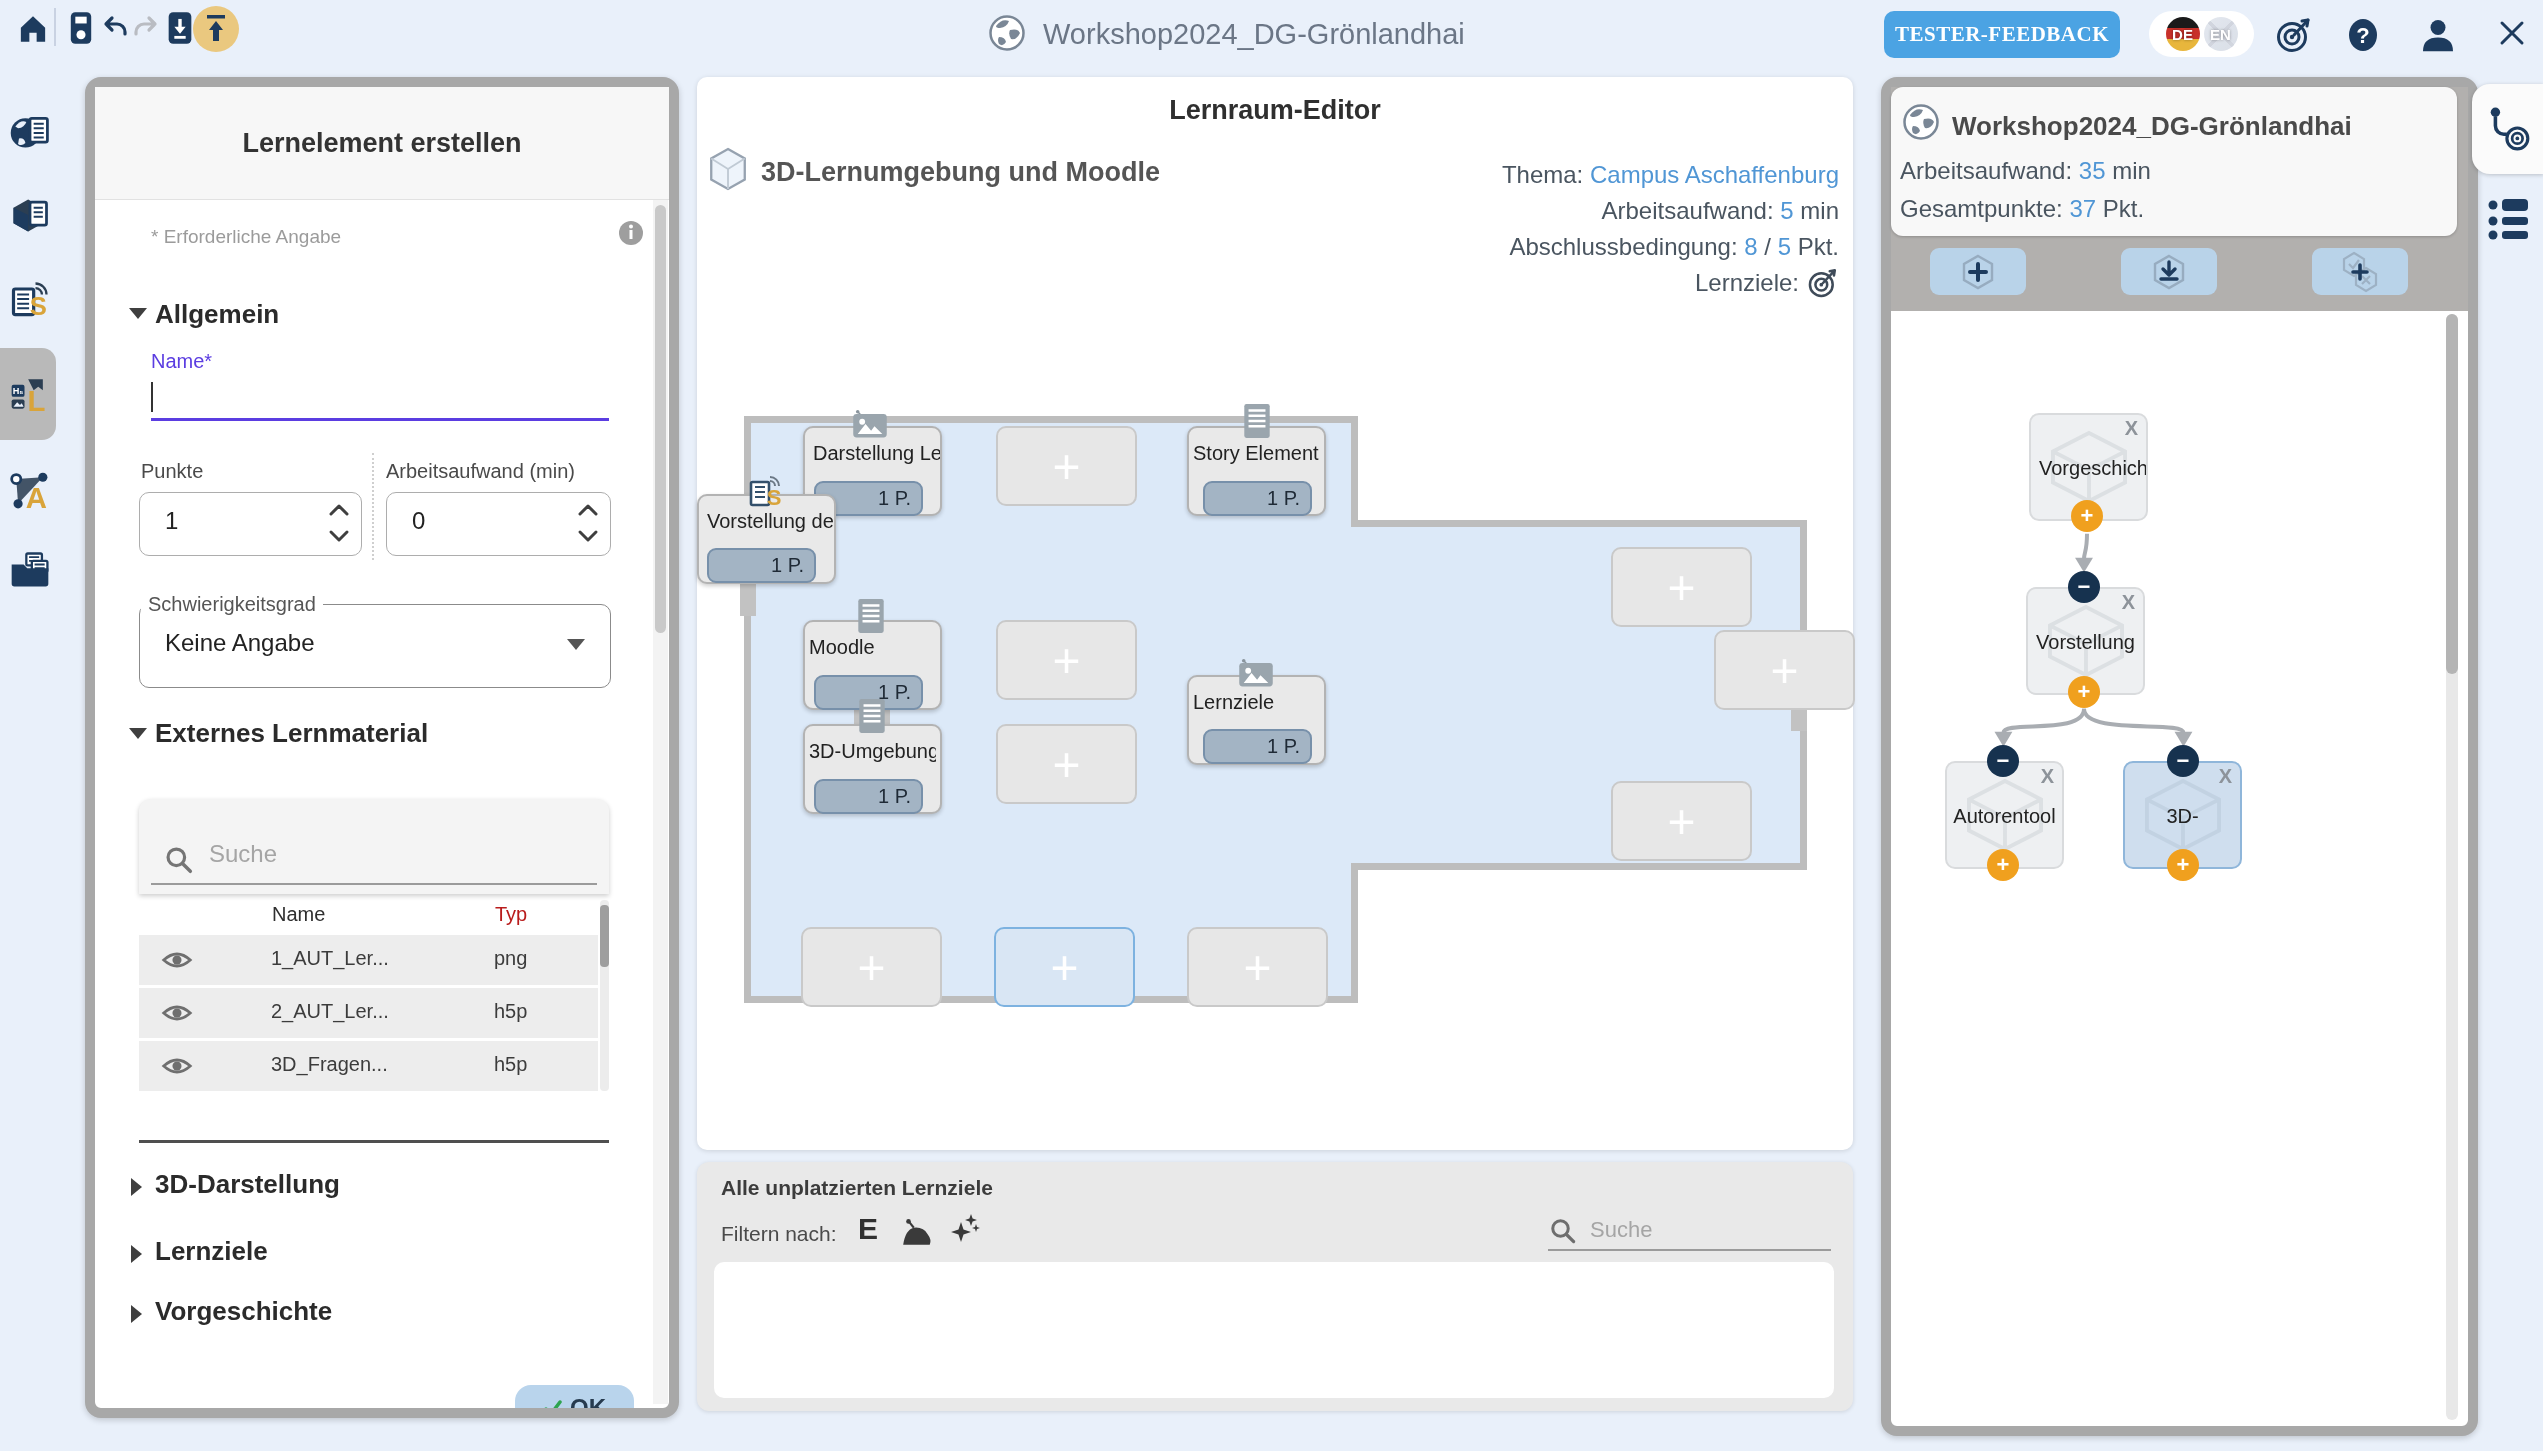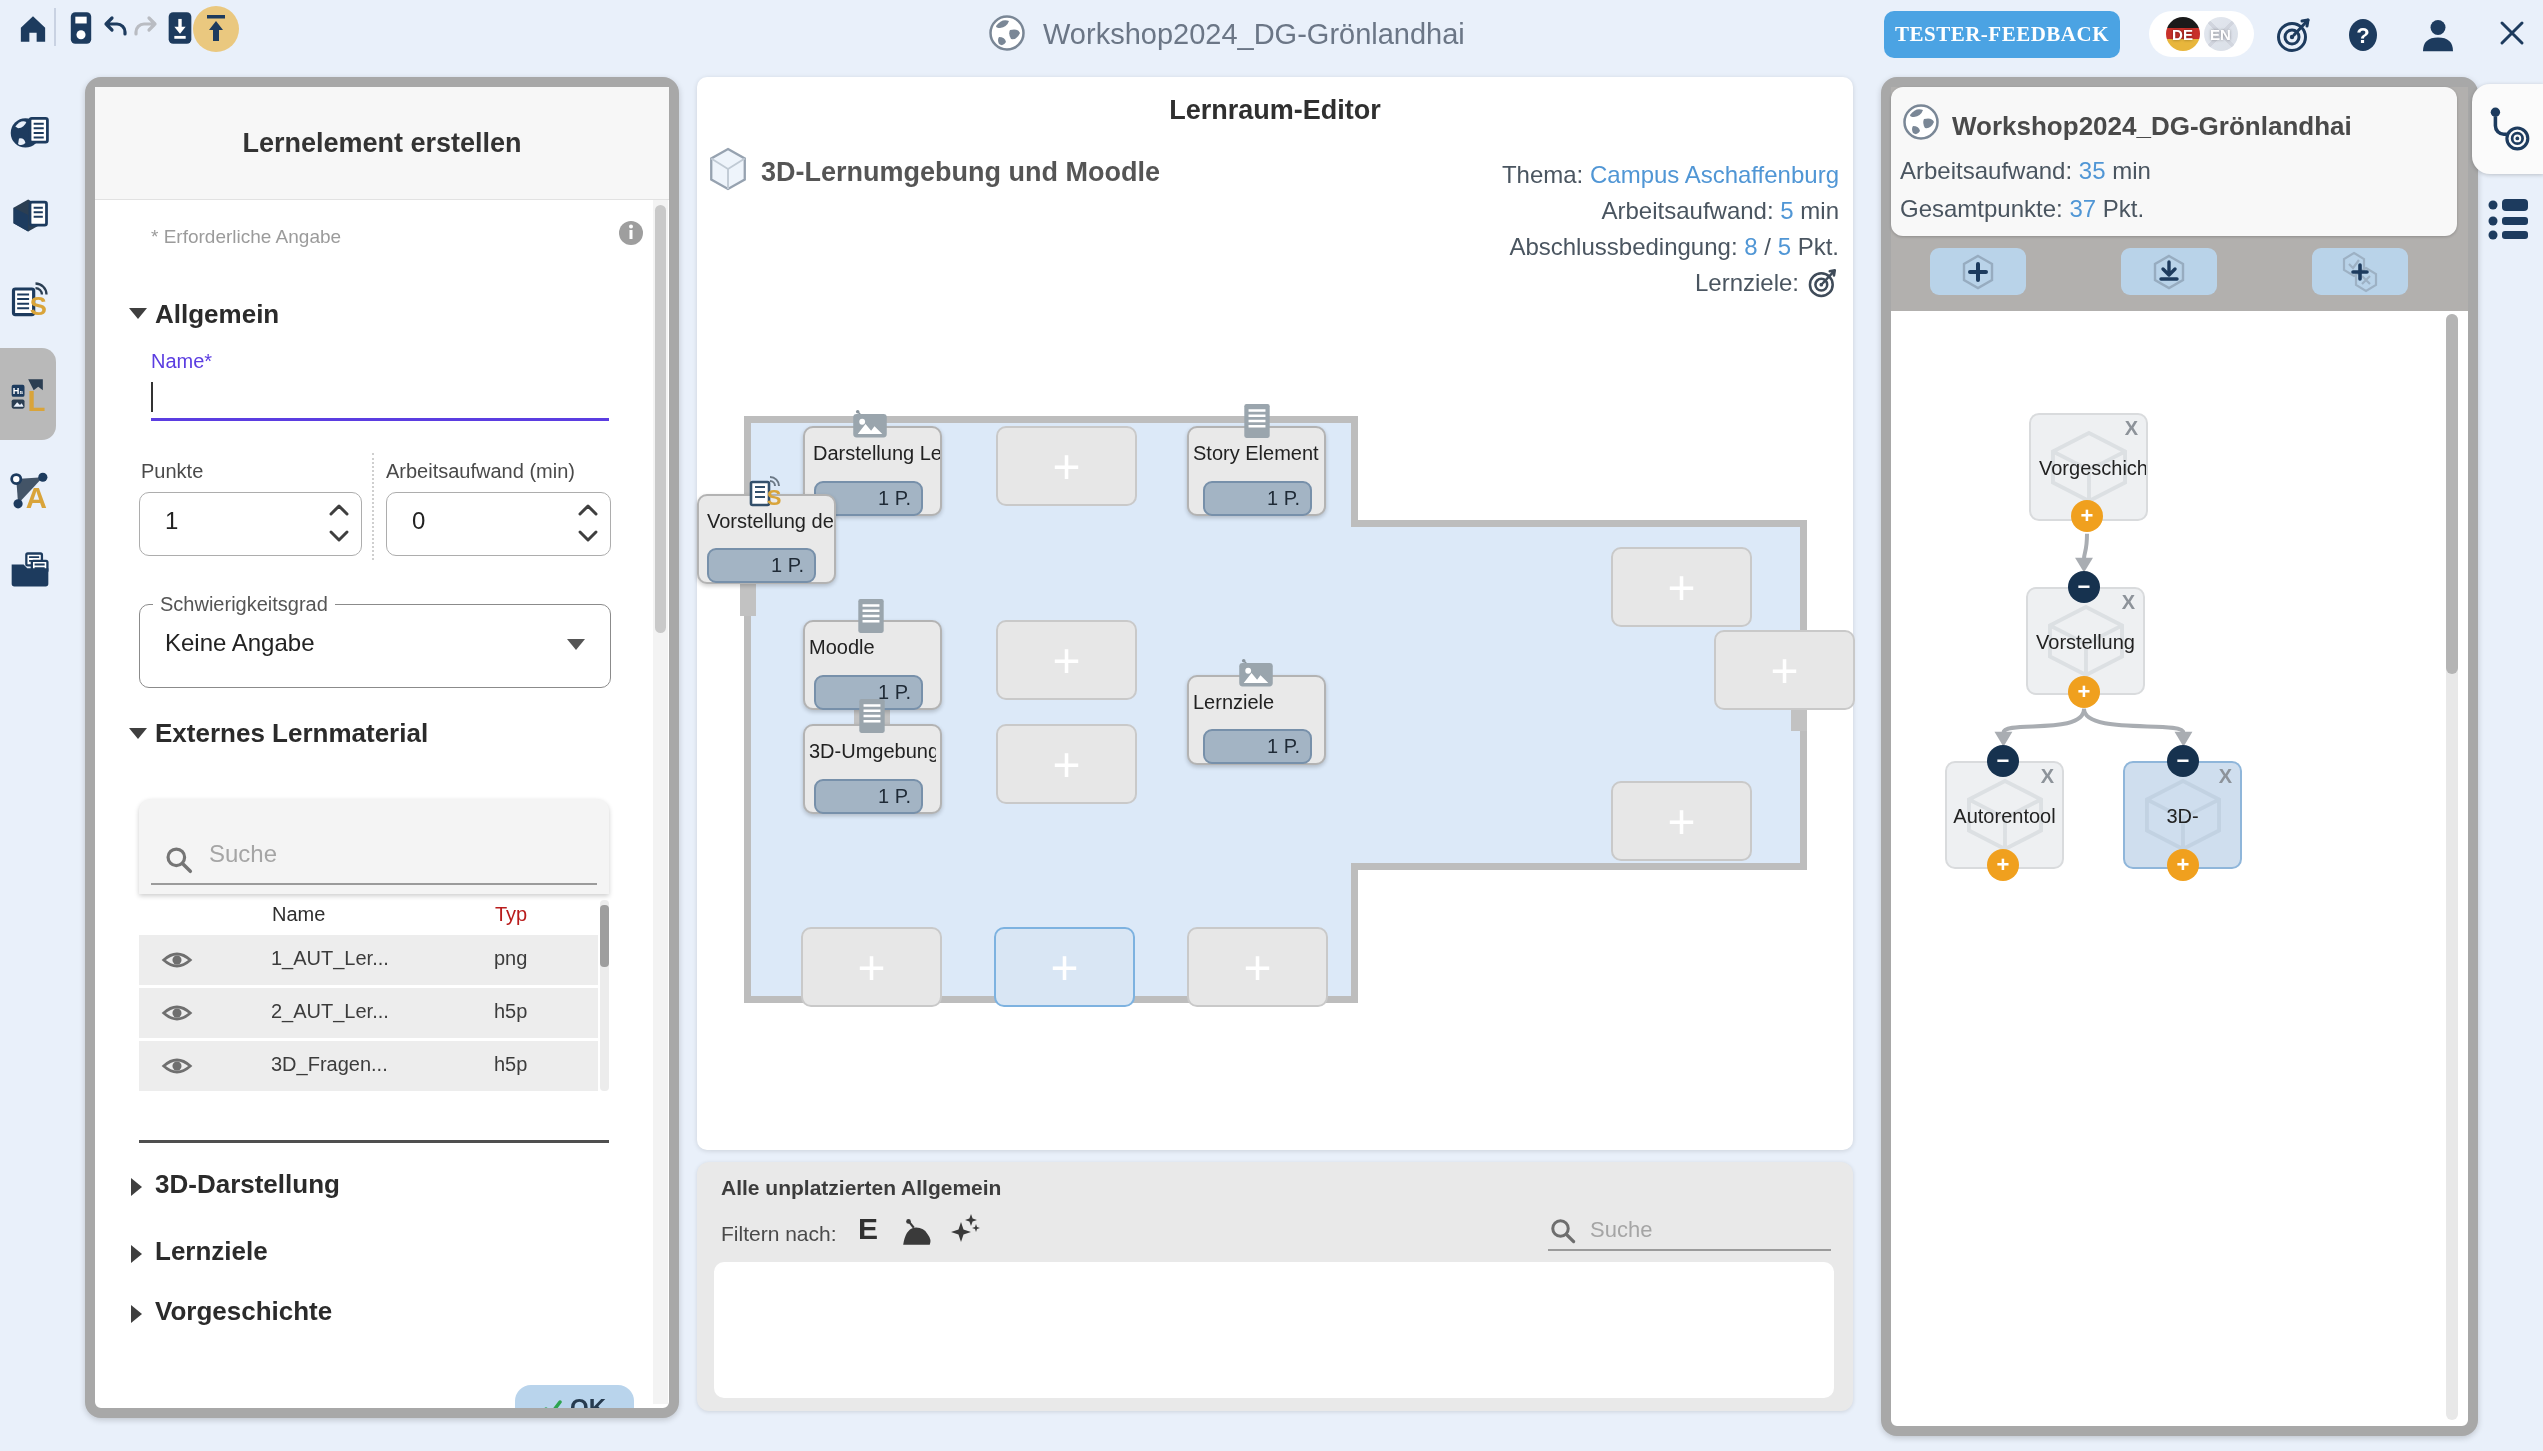--- a/index.html
+++ b/index.html
@@ -264,21 +264,21 @@
   <div class="num-box" style="left:386px;top:492px;width:223px;height:62px;"></div>
   <div class="num-val" style="left:412px;top:507px;">0</div>
   <div class="abs" style="left:575px;top:498px;">
     <svg width="26" height="50" viewBox="0 0 26 50">
         <path d="M5 16 L13 8 L21 16" stroke="#3f3f3f" stroke-width="3" fill="none" stroke-linecap="round" stroke-linejoin="round"></path>
         <path d="M5 34 L13 42 L21 34" stroke="#3f3f3f" stroke-width="3" fill="none" stroke-linecap="round" stroke-linejoin="round"></path>
       </svg>
   </div>
 
   <div class="select-box" style="left:139px;top:604px;width:470px;height:82px;"></div>
-  <div class="select-label" style="left:153px;top:593px;">Schwierigkeitsgrad</div>
+  <div class="select-label" style="left:141px;top:593px;">Schwierigkeitsgrad</div>
   <div class="abs" style="left:165px;top:629px;font-size:24px;color:#222;">Keine Angabe</div>
   <div class="abs" style="left:567px;top:639px;width:0;height:0;border-left:9px solid transparent;border-right:9px solid transparent;border-top:11px solid #555;"></div>
 
   <div class="tri-down" style="left:129px;top:728px;"></div>
   <div class="sec-head" style="left:155px;top:718px;">Externes Lernmaterial</div>
 
   <div class="abs" style="left:139px;top:799px;width:470px;height:95px;background:#f4f4f4;border-radius:12px 12px 0 0;box-shadow:0 2px 5px rgba(0,0,0,.2);"></div>
   <div class="abs" style="left:163px;top:844px;">
     <svg width="32" height="32" viewBox="0 0 24 24">
         <circle cx="10" cy="10" r="6.2" fill="none" stroke="#757575" stroke-width="2.4"></circle>
@@ -450,21 +450,21 @@
   <div class="plus-card" style="left:996px;top:620px;">+</div>
   <div class="plus-card" style="left:996px;top:724px;">+</div>
   <div class="plus-card" style="left:1611px;top:547px;">+</div>
   <div class="plus-card" style="left:1714px;top:630px;">+</div>
   <div class="plus-card" style="left:1611px;top:781px;">+</div>
   <div class="plus-card" style="left:801px;top:927px;">+</div>
   <div class="plus-card sel" style="left:994px;top:927px;">+</div>
   <div class="plus-card" style="left:1187px;top:927px;">+</div>
 
   <div class="bottom-panel" style="left:697px;top:1162px;width:1156px;height:249px;"></div>
-  <div class="abs" style="left:721px;top:1176px;font-size:21px;font-weight:bold;color:#3c3c3c;">Alle unplatzierten Allgemein</div>
+  <div class="abs" style="left:721px;top:1176px;font-size:21px;font-weight:bold;color:#3c3c3c;">Alle unplatzierten Lernziele</div>
   <div class="abs" style="left:721px;top:1222px;font-size:21px;color:#4a4a4a;">Filtern nach:</div>
   <div class="abs" style="left:858px;top:1212px;font-size:30px;font-weight:bold;color:#303030;cursor:pointer;">E</div>
   <div class="abs" style="left:900px;top:1216px;cursor:pointer;">
     <svg width="34" height="32" viewBox="0 0 32 30">
         <circle cx="8" cy="5" r="2.2" fill="#3a3a3a"></circle>
         <path d="M9 6 L13 11" stroke="#3a3a3a" stroke-width="2"></path>
         <path d="M3 27 Q5 13 13 11 Q22 10 26 17 Q30 22 28 27 Z" fill="#3a3a3a"></path>
       </svg>
   </div>
   <div class="abs" style="left:947px;top:1212px;cursor:pointer;">

